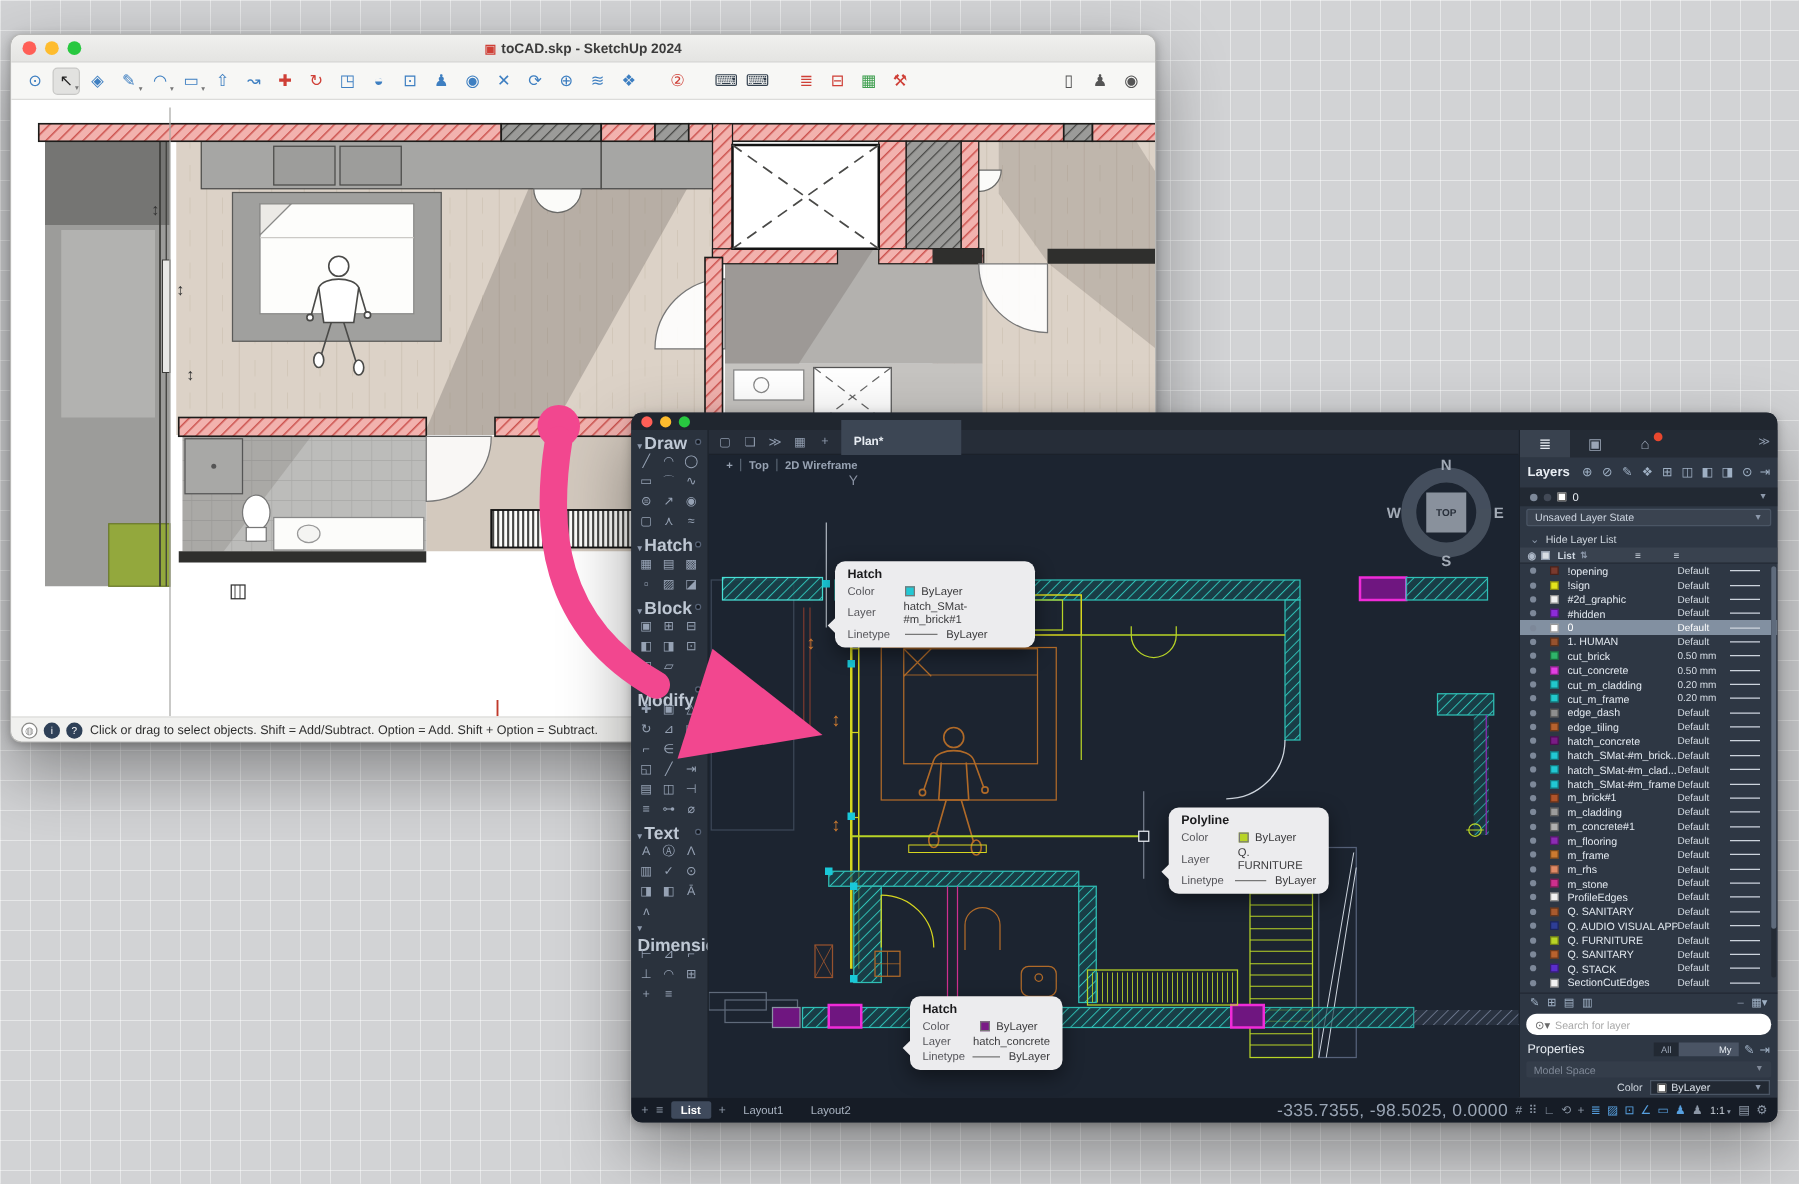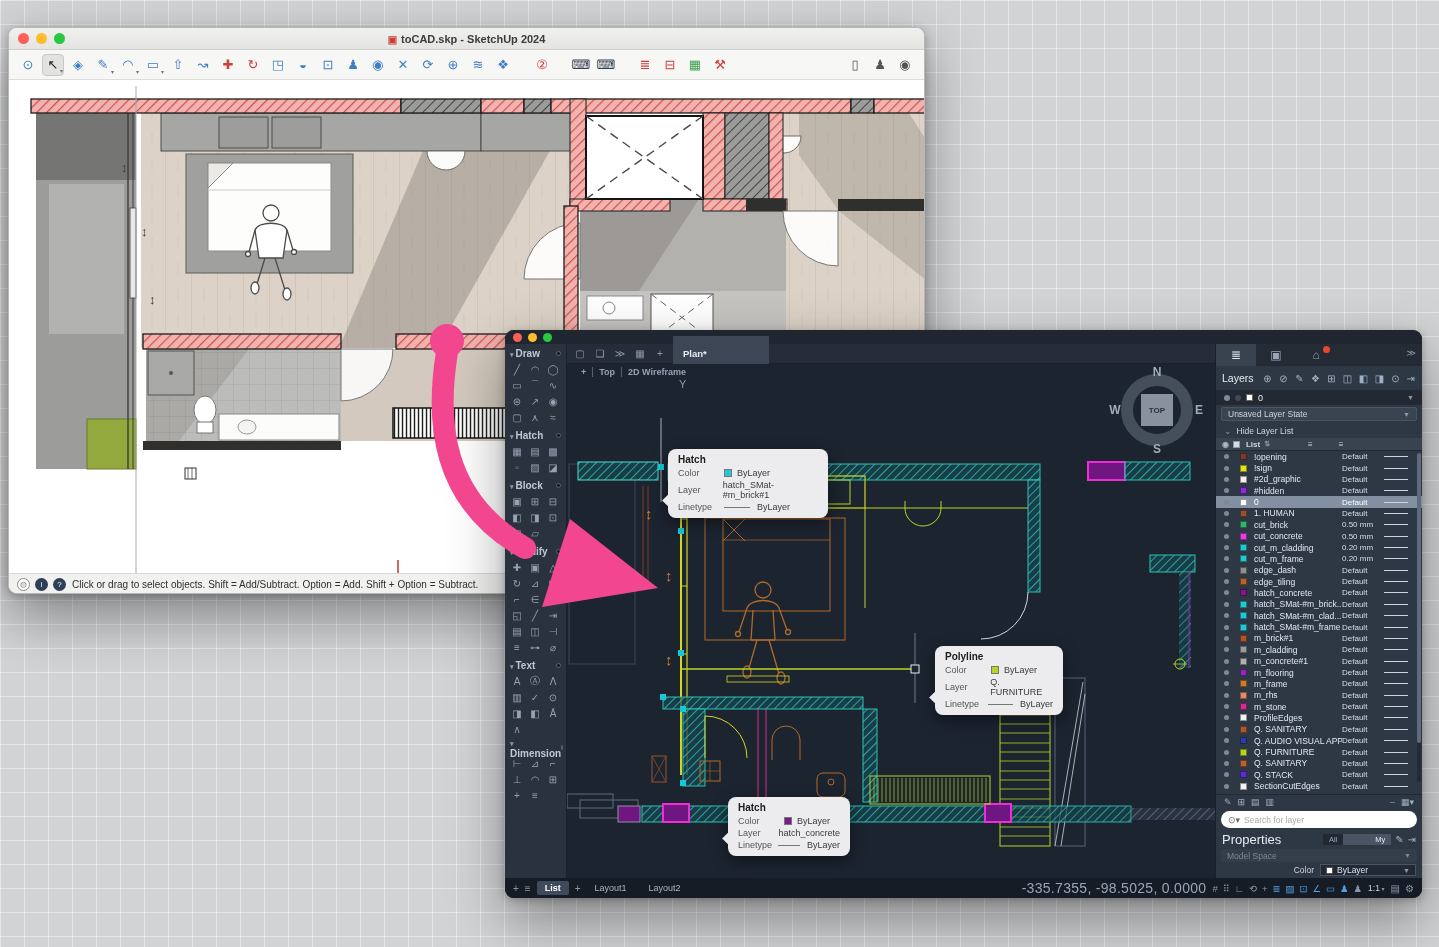--- a/index.html
+++ b/index.html
@@ -47,35 +47,35 @@
   .cad-tabrow { height:20px; background:#262d38; display:flex; align-items:center; gap:6px; padding:0 6px; border-bottom:1px solid #1b212a; }
   .tab-ico { color:#8d99ab; font-size:10px; width:14px; text-align:center; }
   .cad-tab { height:36px; min-width:96px; background:#3c4654; color:#e8edf3; font-size:9.5px; font-weight:bold; display:flex; align-items:center; padding:0 10px; }
   .cad-canvas { position:relative; height:514px; background:#1c2430; overflow:hidden; }
   .vp-label { position:absolute; left:8px; top:3px; font-size:9px; color:#97a2b2; font-weight:bold; z-index:5; display:flex; gap:6px; }
   .vp-label span.sep { border-left:1px solid #55616f; }
   .vp-label span { padding-left:6px; }
 
   
   .sec-h { display:flex; align-items:center; height:13px; padding:0 5px; margin-top:3px; }
-  .sec-h .lbl { font-size:10px; color:#bfc8d4; font-weight:bold; }
+  .sec-h .lbl { font-size:14px; color:#bfc8d4; font-weight:bold; }
   .sec-h .lbl::before { content:"▾ "; font-size:7px; color:#8d99ab; }
   .sec-h .dot { margin-left:auto; width:5px; height:5px; border-radius:50%; background:#12171e; border:1px solid #566275; }
   .sec-grid { display:flex; flex-wrap:wrap; padding:1px 3px; }
   .tool-cell { width:18px; height:16px; display:flex; align-items:center; justify-content:center; color:#96a2b4; font-size:10px; border-radius:2px; }
 
   
   .cad-panel { width:207px; background:#2e3744; border-left:1px solid #1b212a; display:flex; flex-direction:column; font-size:9px; color:#dde3eb; }
   .panel-tabs { height:22px; background:#242b35; display:flex; align-items:stretch; }
   .panel-tab { width:40px; display:flex; align-items:center; justify-content:center; color:#9aa5b5; font-size:12px; position:relative; }
   .panel-tab.active { background:#39424f; color:#e4e9f0; }
   .panel-tab .badge { position:absolute; top:2px; right:6px; width:7px; height:7px; border-radius:50%; background:#e8472e; }
   .panel-tabs .more { margin-left:auto; color:#8d99ab; font-size:9px; padding:4px 6px; }
   .layers-head { height:24px; display:flex; align-items:center; padding:0 6px; gap:3px; }
-  .layers-head .ttl { font-size:10.5px; color:#e7ecf2; margin-right:4px; }
+  .layers-head .ttl { font-size:10.5px; color:#e7ecf2; margin-right:4px;font-weight:bold; }
   .lh-ico { color:#9fb0c4; font-size:10px; width:14px; text-align:center; }
   .lh-ico.last { margin-left:auto; }
   .cur-layer { height:15px; background:#222933; display:flex; align-items:center; gap:5px; padding:0 8px; }
   .cur-layer .st { width:6px; height:6px; border-radius:50%; background:#7d8899; }
   .cur-layer .st.dim { opacity:.35; }
   .cur-layer .sw { width:7px; height:7px; background:#fff; border:1px solid #666; }
   .cur-layer .nm { color:#e8edf3; font-size:9px; }
   .cur-layer .dd { margin-left:auto; color:#8d99ab; font-size:7px; }
   .state-row { padding:2px 5px; }
   .state-box { height:14px; background:#3a4350; border:1px solid #4a5564; border-radius:2px; display:flex; align-items:center; padding:0 6px; color:#cdd5e0; font-size:8.5px; }
@@ -101,21 +101,21 @@
   .list-scroll .thumb { position:absolute; top:0; width:4px; height:88%; background:#5f6b7c; border-radius:2px; }
   .list-tools { height:15px; display:flex; align-items:center; gap:6px; padding:0 8px; border-top:1px solid #222933; }
   .list-tools .lt { color:#9fb0c4; font-size:9px; }
   .list-tools .right { margin-left:auto; color:#8d99ab; }
   .search-row { padding:2px 5px; }
   .search-box { height:17px; background:#fff; border-radius:9px; display:flex; align-items:center; padding:0 7px; gap:4px; }
   .search-box .mag { color:#6a6a6a; font-size:9px; }
   .search-box input { border:none; outline:none; flex:1; font-size:8.5px; color:#333; font-family:"Liberation Sans",sans-serif; background:transparent; }
   .search-box input::placeholder { color:#a9a9a9; }
   .prop-head { height:19px; display:flex; align-items:center; padding:0 6px; gap:4px; }
-  .prop-head .ttl { font-size:13px; color:#e7ecf2; }
+  .prop-head .ttl { font-size:10px; color:#e7ecf2; }
   .seg { margin-left:auto; display:flex; }
   .seg .b { font-size:7.5px; padding:1px 6px; background:#222933; color:#9aa5b5;text-align:right; }
   .seg .b.on { background:#4a5464; color:#e8edf3;padding-left:32px; }
   .prop-head .pi { color:#9fb0c4; font-size:10px; }
   .space-row { padding:0 5px; }
   .space-box { height:13px; background:#343d4a; border-radius:2px; display:flex; align-items:center; padding:0 6px; color:#7f8897; font-size:8.5px; }
   .space-box .dd { margin-left:auto; font-size:7px; }
   .color-row { height:16px; display:flex; align-items:center; gap:6px; padding:0 6px; justify-content:flex-end; }
   .color-row .lab { color:#cfd6de; font-size:8.5px; }
   .color-box { width:96px; height:12px; background:#222933; border:1px solid #4a5564; display:flex; align-items:center; gap:4px; padding:0 5px; }

